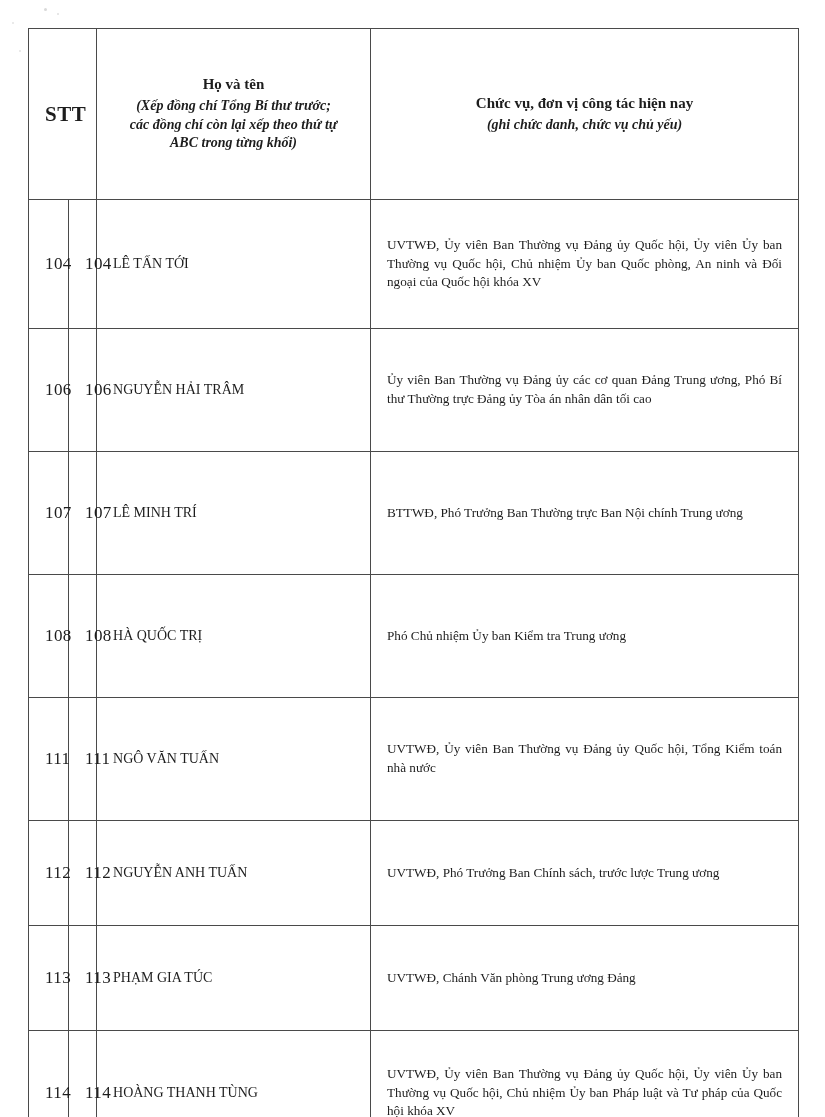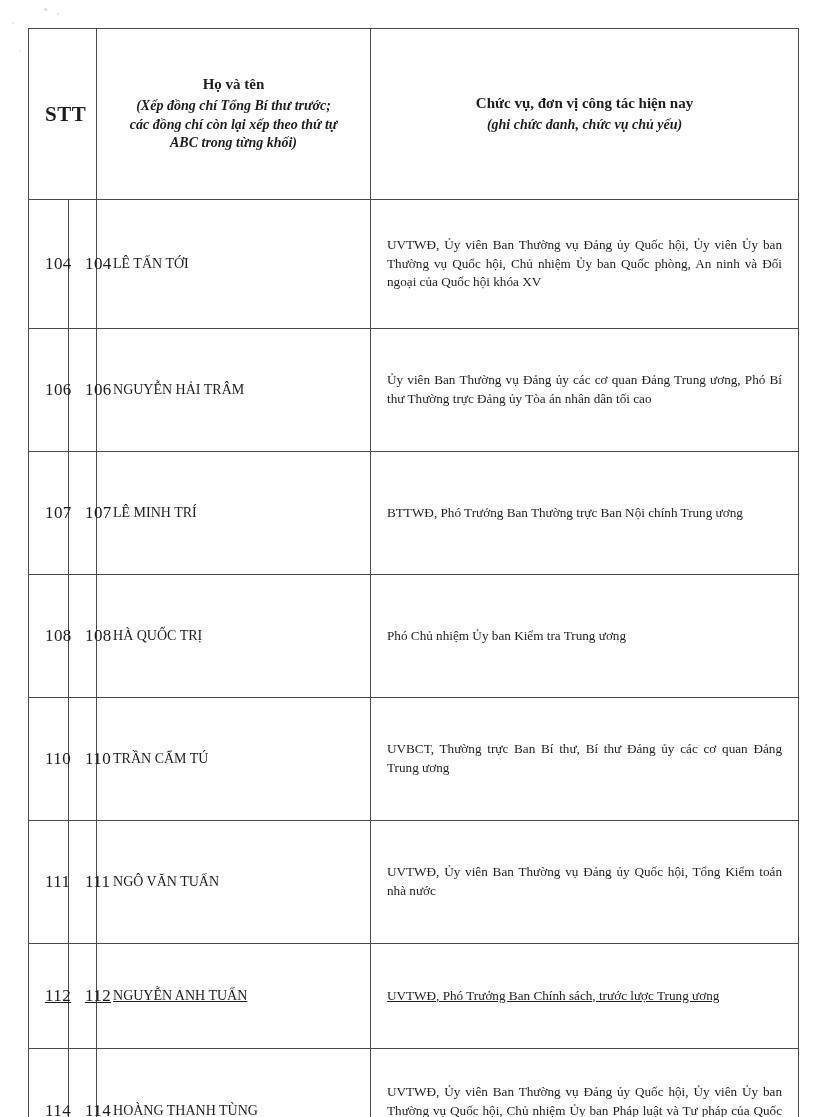--- a/index.html
+++ b/index.html
@@ -105,21 +105,21 @@
     font-size: 13.2px;
     line-height: 1.42;
     text-align: justify;
     text-align-last: left;
     vertical-align: middle;
   }
 
   
   tr.r-h4 td { height: 96px; }
   tr.r-h3 td { height: 90px; }
-  tr.r-h2 td { height: 72px; text-decoration: underline; }
+  tr.r-h2 td { height: 72px; }
 
   
   tr.r-last td { height: 92px; border-bottom: none; }
 </style>
 </head>
 <body>
 
 <div class="speck s1"></div>
 <div class="speck s2"></div>
 <div class="speck s3"></div>
@@ -175,37 +175,37 @@
         <td class="cell-name">LÊ MINH TRÍ</td>
         <td class="cell-pos">BTTWĐ, Phó Trưởng Ban Thường trực Ban Nội chính Trung ương</td>
       </tr>
       <tr class="r-h3">
         <td class="cell-num">108</td>
         <td class="cell-num">108</td>
         <td class="cell-name">HÀ QUỐC TRỊ</td>
         <td class="cell-pos">Phó Chủ nhiệm Ủy ban Kiểm tra Trung ương</td>
       </tr>
       <tr class="r-h3">
-        <td class="cell-num">110</td>
-        <td class="cell-num">110</td>
-        <td class="cell-name">TRẦN CẨM TÚ</td>
-        <td class="cell-pos">UVBCT, Thường trực Ban Bí thư, Bí thư Đảng ủy các cơ quan Đảng Trung ương</td>
-      </tr>
-      <tr class="r-h3">
         <td class="cell-num">111</td>
         <td class="cell-num">111</td>
         <td class="cell-name">NGÔ VĂN TUẤN</td>
         <td class="cell-pos">UVTWĐ, Ủy viên Ban Thường vụ Đảng ủy Quốc hội, Tổng Kiểm toán nhà nước</td>
       </tr>
       <tr class="r-h2">
         <td class="cell-num">112</td>
         <td class="cell-num">112</td>
         <td class="cell-name">NGUYỄN ANH TUẤN</td>
         <td class="cell-pos">UVTWĐ, Phó Trưởng Ban Chính sách, trước lược Trung ương</td>
       </tr>
+      <tr class="r-h2">
+        <td class="cell-num">113</td>
+        <td class="cell-num">113</td>
+        <td class="cell-name">PHẠM GIA TÚC</td>
+        <td class="cell-pos">UVTWĐ, Chánh Văn phòng Trung ương Đảng</td>
+      </tr>
       <tr class="r-last">
         <td class="cell-num">114</td>
         <td class="cell-num">114</td>
         <td class="cell-name">HOÀNG THANH TÙNG</td>
         <td class="cell-pos">UVTWĐ, Ủy viên Ban Thường vụ Đảng ủy Quốc hội, Ủy viên Ủy ban Thường vụ Quốc hội, Chủ nhiệm Ủy ban Pháp luật và Tư pháp của Quốc hội khóa XV</td>
       </tr>
     </tbody>
   </table>
 </div>
 

